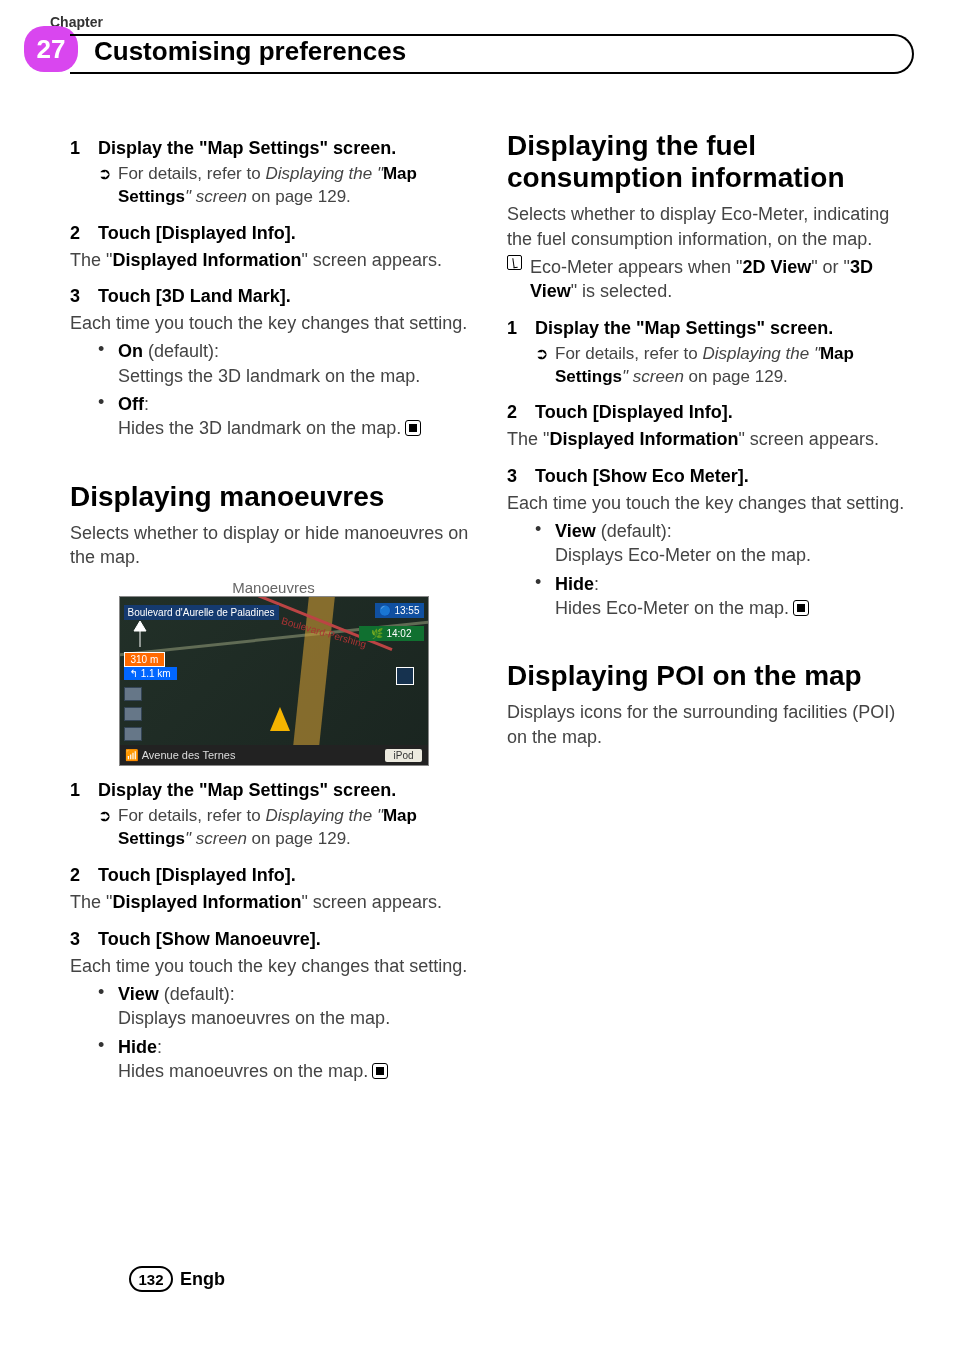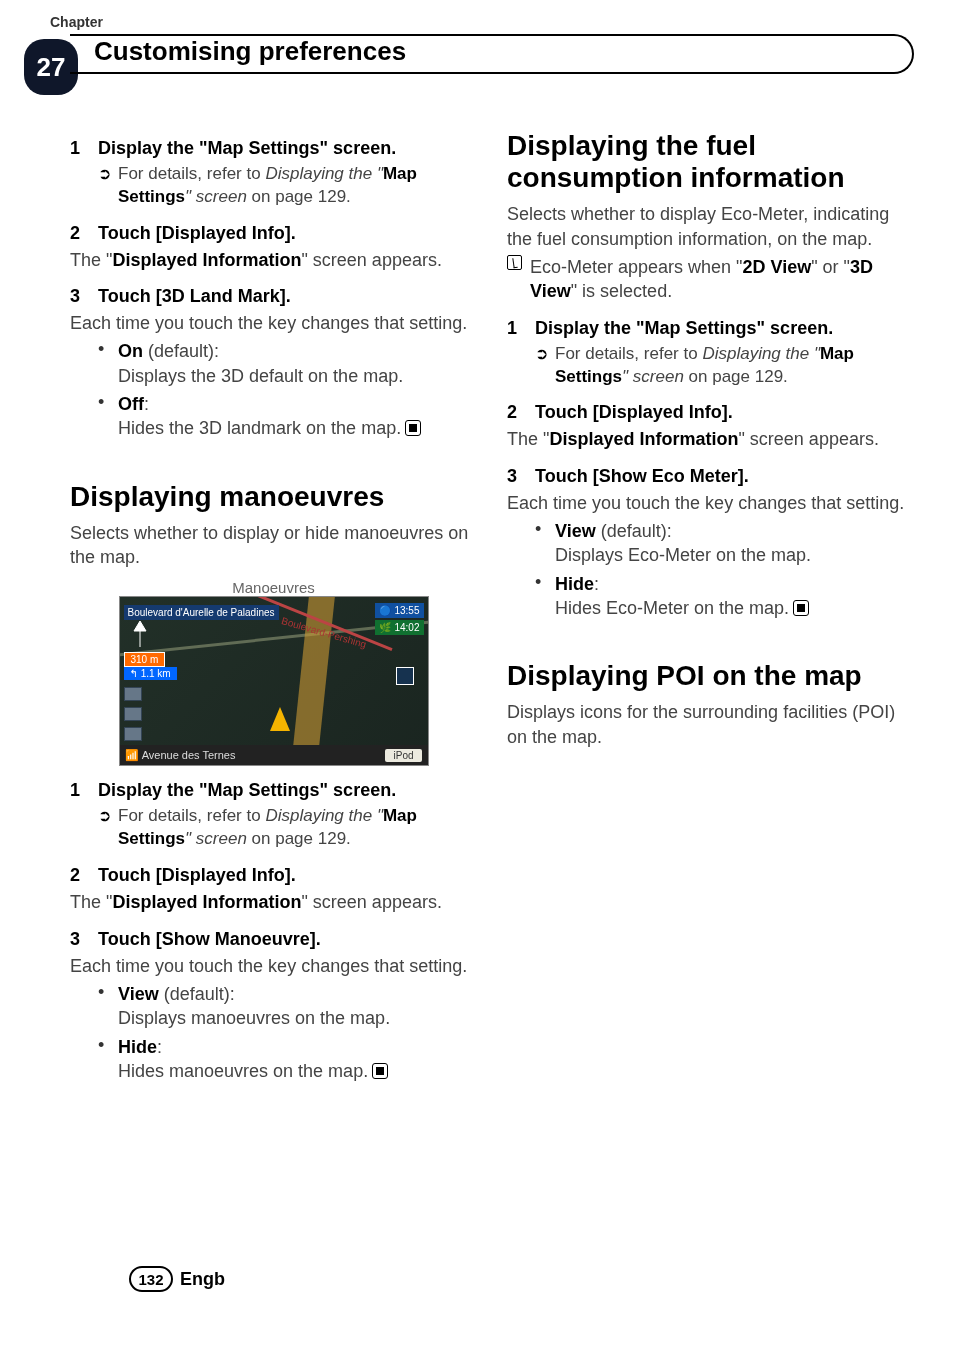--- a/index.html
+++ b/index.html
@@ -12,23 +12,23 @@
     position:relative;
     background:#fff;
   }
   .chapter-label {
     position:absolute;
     top:14px; left:50px;
     font-size:14px; font-weight:bold;
   }
   .chap-badge {
     position:absolute;
-    top:39px; left:24px;
-    width:54px; height:56px;
-    background:#0f172a; color:#fff;
+    top:26px; left:24px;
+    width:54px; height:46px;
+    background:#d946ef; color:#fff;
     font-weight:bold; font-size:26px;
     display:flex; align-items:center; justify-content:center;
     border-top-left-radius:20px;
     border-bottom-left-radius:20px;
     border-top-right-radius:20px;
     border-bottom-right-radius:20px;
   }
   .title-bar {
     position:absolute;
     top:34px; left:70px; right:40px;
@@ -101,21 +101,21 @@
     background:#0066ff; color:#fff; font-size:10px;
     padding:1px 6px;
   }
   .map-side-icons { position:absolute; left:4px; top:90px; display:flex; flex-direction:column; gap:6px; }
   .map-sq { width:18px; height:14px; background:#678; border:1px solid #345; }
   .map-time {
     position:absolute; top:6px; right:4px; text-align:right;
     font-size:10px; color:#fff; line-height:1.3;
   }
   .map-time .t1 { background:#1050a0; padding:1px 4px; display:inline-block; }
-  .map-time .t2 { background:#107030; padding:1px 4px; display:inline-block; margin-top:2px; }
+  .map-time .t2 { background:#107030; padding:1px 12px; display:inline-block; margin-top:8px; }
   .map-flag { position:absolute; top:70px; right:14px; width:18px; height:18px; background:#16324f; border:1px solid #fff; }
   .map-arrow {
     position:absolute; bottom:34px; left:150px;
     width:0; height:0;
     border-left:10px solid transparent;
     border-right:10px solid transparent;
     border-bottom:24px solid #f5b400;
   }
   .map-bottom {
     position:absolute; left:0; right:0; bottom:0; height:20px;
@@ -177,21 +177,21 @@
     <div class="step" style="margin-top:14px">
       <div class="step-num">3</div>
       <div class="step-txt">Touch [3D Land Mark].</div>
     </div>
     <div class="body-line">Each time you touch the key changes that setting.</div>
 
     <div class="bullet-line">
       <div class="bullet-dot">•</div>
       <div class="bullet-txt">
         <span class="strong">On</span><span> (default):</span><br>
-        <span>Displays the 3D default on the map.</span>
+        <span>Settings the 3D landmark on the map.</span>
       </div>
     </div>
     <div class="bullet-line">
       <div class="bullet-dot">•</div>
       <div class="bullet-txt">
         <span class="strong">Off</span><span>:</span><br>
         <span>Hides the 3D landmark on the map.</span><span class="end-sq"></span>
       </div>
     </div>
 

